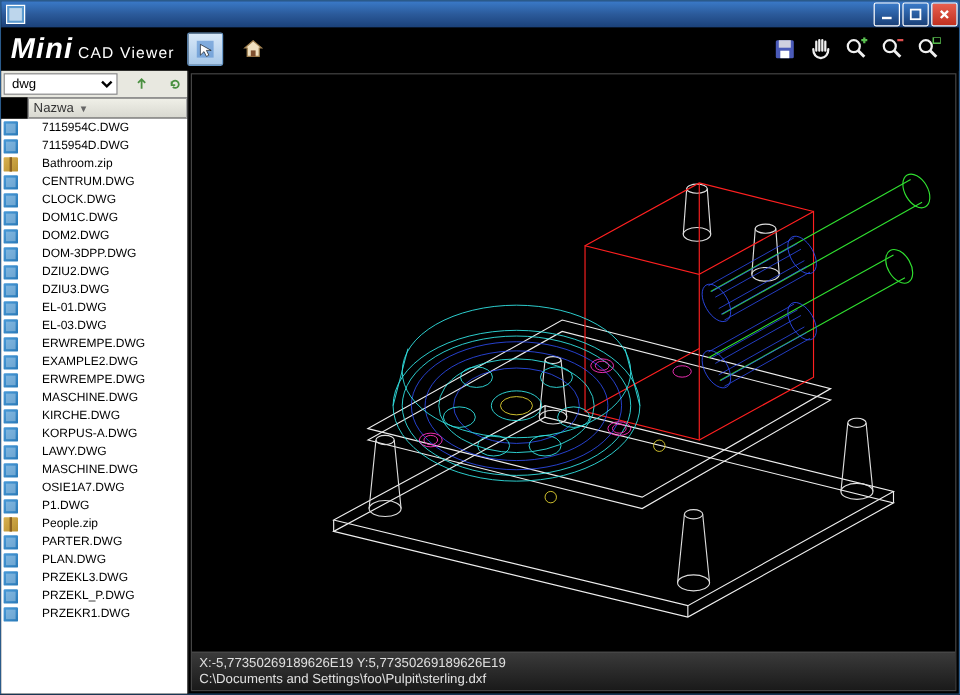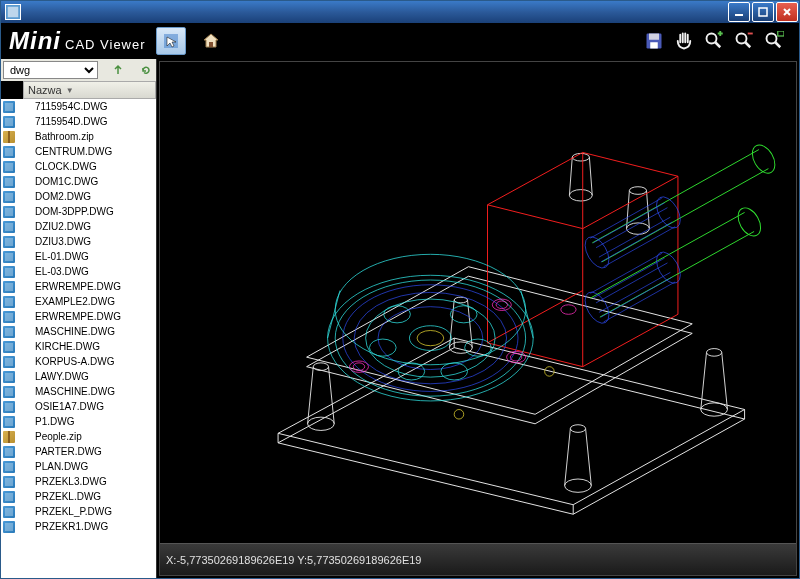--- a/index.html
+++ b/index.html
@@ -258,24 +258,20 @@
           <div class="file-item">
             <div class="file-icon dwg"></div>
             <span class="file-label">PLAN.DWG</span>
           </div>
           <div class="file-item">
             <div class="file-icon dwg"></div>
             <span class="file-label">PRZEKL3.DWG</span>
           </div>
           <div class="file-item">
             <div class="file-icon dwg"></div>
-            <span class="file-label">PRZEKL.DWG</span>
-          </div>
-          <div class="file-item">
-            <div class="file-icon dwg"></div>
             <span class="file-label">PRZEKL_P.DWG</span>
           </div>
           <div class="file-item">
             <div class="file-icon dwg"></div>
             <span class="file-label">PRZEKR1.DWG</span>
           </div>
         </div>
     </div>
 
     <div class="viewport">
@@ -376,17 +372,18 @@
 
           <g stroke="#e0d030" stroke-width="0.8" fill="none">
             <ellipse cx="270" cy="290" rx="14" ry="8"></ellipse>
             <circle cx="300" cy="370" r="5"></circle>
               <circle cx="395" cy="325" r="5"></circle>
           </g>
         </svg>
       </div>
       <div class="statusbar">
         <div>X:-5,77350269189626E19 Y:5,77350269189626E19</div>
+        <div>C:\Documents and Settings\foo\Pulpit\sterling.dxf</div>
       </div>
     </div>
 
   </div>
 </div>
 
 </body></html>

